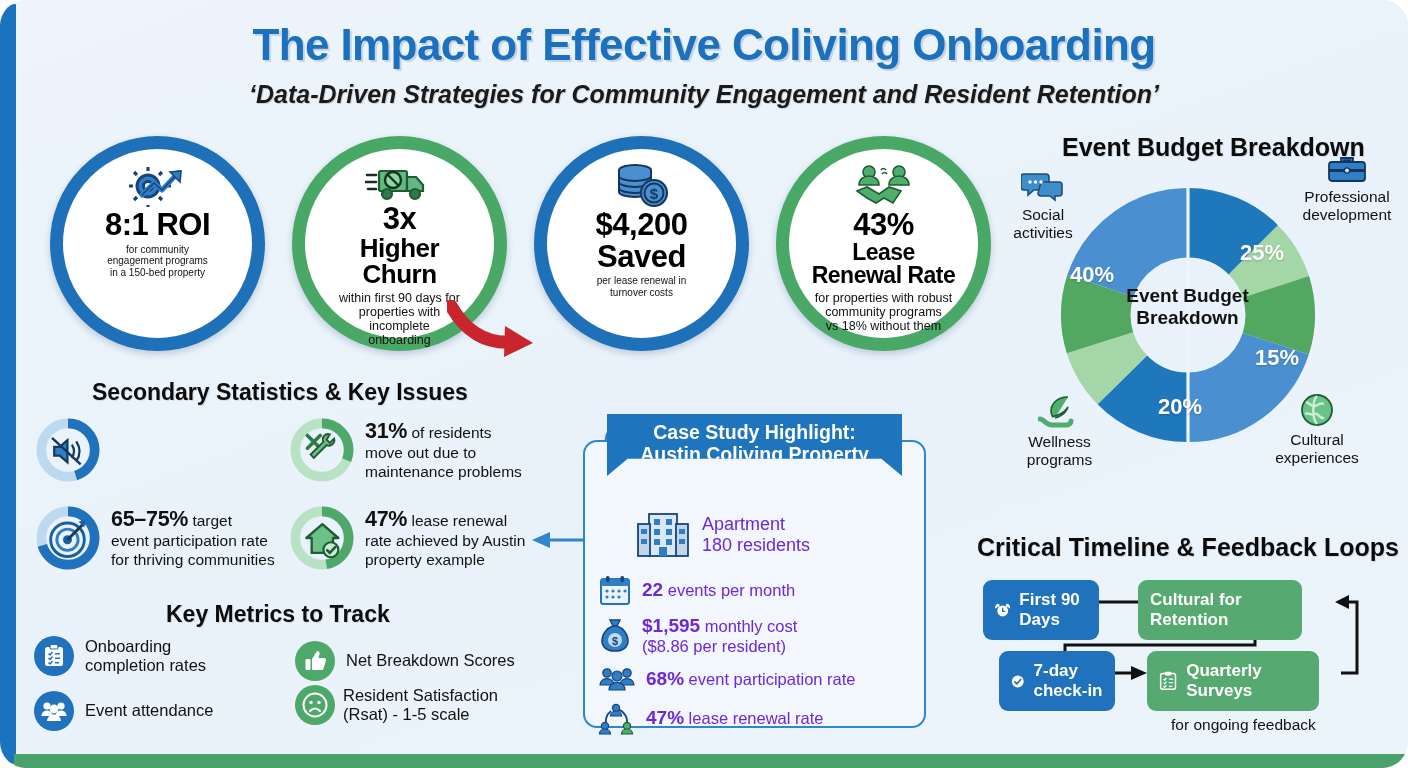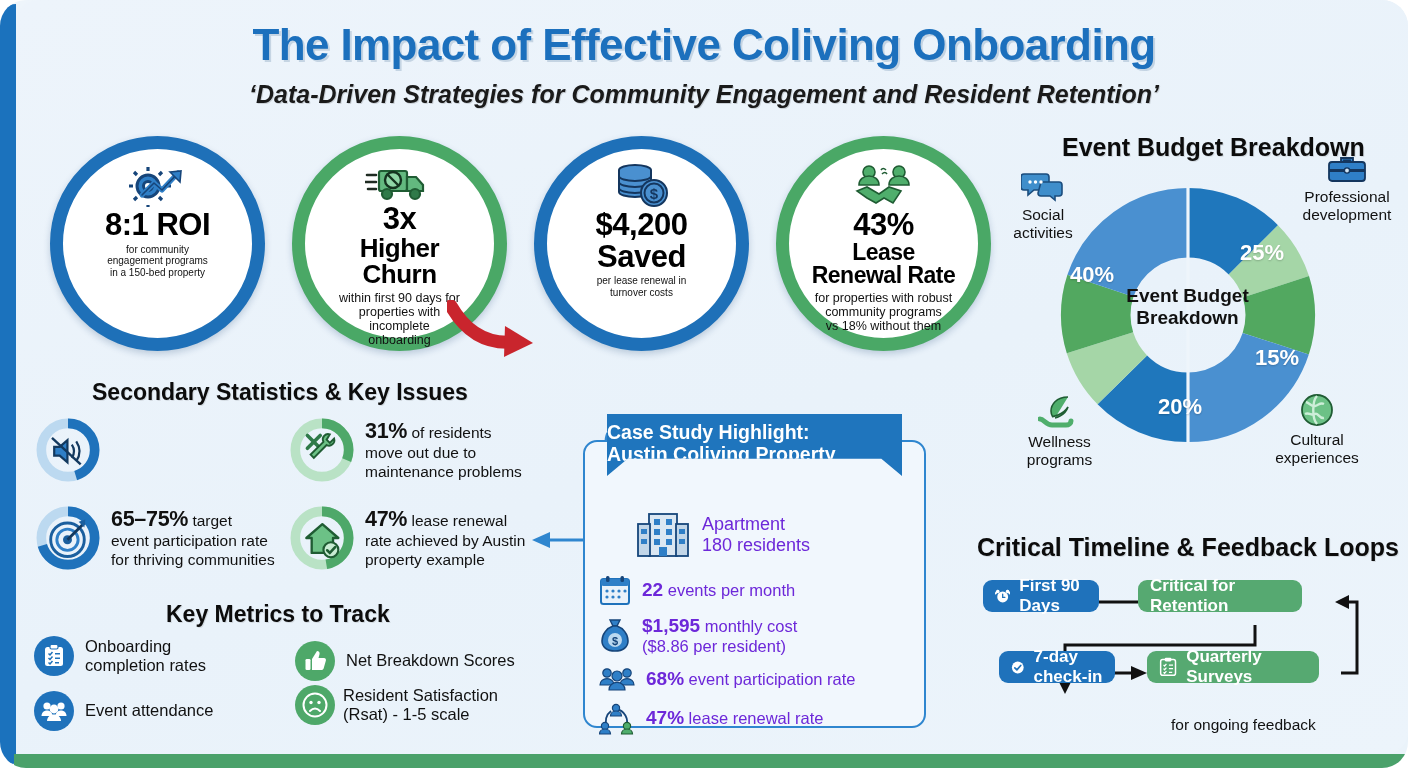--- a/index.html
+++ b/index.html
@@ -91,36 +91,36 @@
   .metric .bdg.green{ background:#4ea869; }
   .metric .lbl { font-size:16.5px; color:#111; line-height:1.16; font-weight:500; }
 
   
   .case {
     position:absolute; left:583px; top:440px; width:343px; height:288px;
     background:#f1f7fd; border:2px solid #2f86cf; border-radius:14px;
   }
   .case-banner {
     position:absolute; left:607px; top:414px; width:295px; height:62px;
-    background:#1f75bd; color:#fff; text-align:left;
+    background:#1f75bd; color:#fff; text-align:center;
     font-size:19.5px; font-weight:bold; line-height:1.14;
     padding-top:7px;
     clip-path: polygon(0 0, 100% 0, 100% 100%, 93% 72%, 7% 72%, 0 100%);
   }
   .case-rows { position:absolute; left:0; top:68px; width:100%; padding:0 14px; }
   .crow { display:flex; align-items:center; gap:11px; margin-bottom:9px; }
   .crow .ct { font-size:16.5px; color:#6d28d9; line-height:1.17; font-weight:500; }
   .crow .ct b { font-size:19px; font-weight:bold; }
   .crow.head { margin-left:36px; margin-bottom:14px; }
   .crow.head .ct { font-size:18px; }
 
   
   .tl { position:absolute; left:975px; top:570px; width:400px; height:160px; }
   .node {
-    position:absolute; height:32px; border-radius:9px; color:#fff;
+    position:absolute; height:60px; border-radius:9px; color:#fff;
     display:flex; align-items:center; gap:9px; padding:0 12px;
     font-size:17px; font-weight:bold;
   }
   .node.blue { background:#1f72bb; }
   .node.green{ background:#56a971; }
   .tl-note { position:absolute; left:1171px; top:716px; font-size:15.5px; color:#111; font-weight:500;}
 
   
   .dlabel { position:absolute; text-align:center; font-size:15.5px; color:#111; line-height:1.14; font-weight:500;}
   .dpct { position:absolute; color:#fff; font-weight:bold; font-size:22px; text-shadow:0 1px 2px rgba(0,0,0,.20);}
@@ -535,21 +535,21 @@
         <circle cx="12" cy="13.5" r="8.5" fill="#fff"></circle>
         <path d="M4 4 L1 8 M20 4 L23 8" stroke="#fff" stroke-width="3" stroke-linecap="round"></path>
         <circle cx="4.5" cy="5" r="2.6" fill="#fff"></circle>
           <circle cx="19.5" cy="5" r="2.6" fill="#fff"></circle>
         <path d="M12 9v5h3.5" stroke="#1f72bb" stroke-width="2" fill="none" stroke-linecap="round"></path>
       </svg>
       <span>First 90 Days</span>
     </div>
 
     <div class="node green" style="left:163px; top:10px; width:164px; justify-content:center;">
-      <span>Critical for Retention</span>
+      <span>Cultural for Retention</span>
     </div>
 
     <div class="node blue" style="left:24px; top:81px; width:116px;">
       <svg width="23" height="23" viewBox="0 0 23 23">
         <circle cx="11.5" cy="11.5" r="10" fill="#fff"></circle>
         <path d="M6.5 12 l3.5 3.5 l6.5 -7.5" fill="none" stroke="#1f72bb" stroke-width="2.8" stroke-linecap="round" stroke-linejoin="round"></path>
       </svg>
       <span>7-day check-in</span>
     </div>
 

